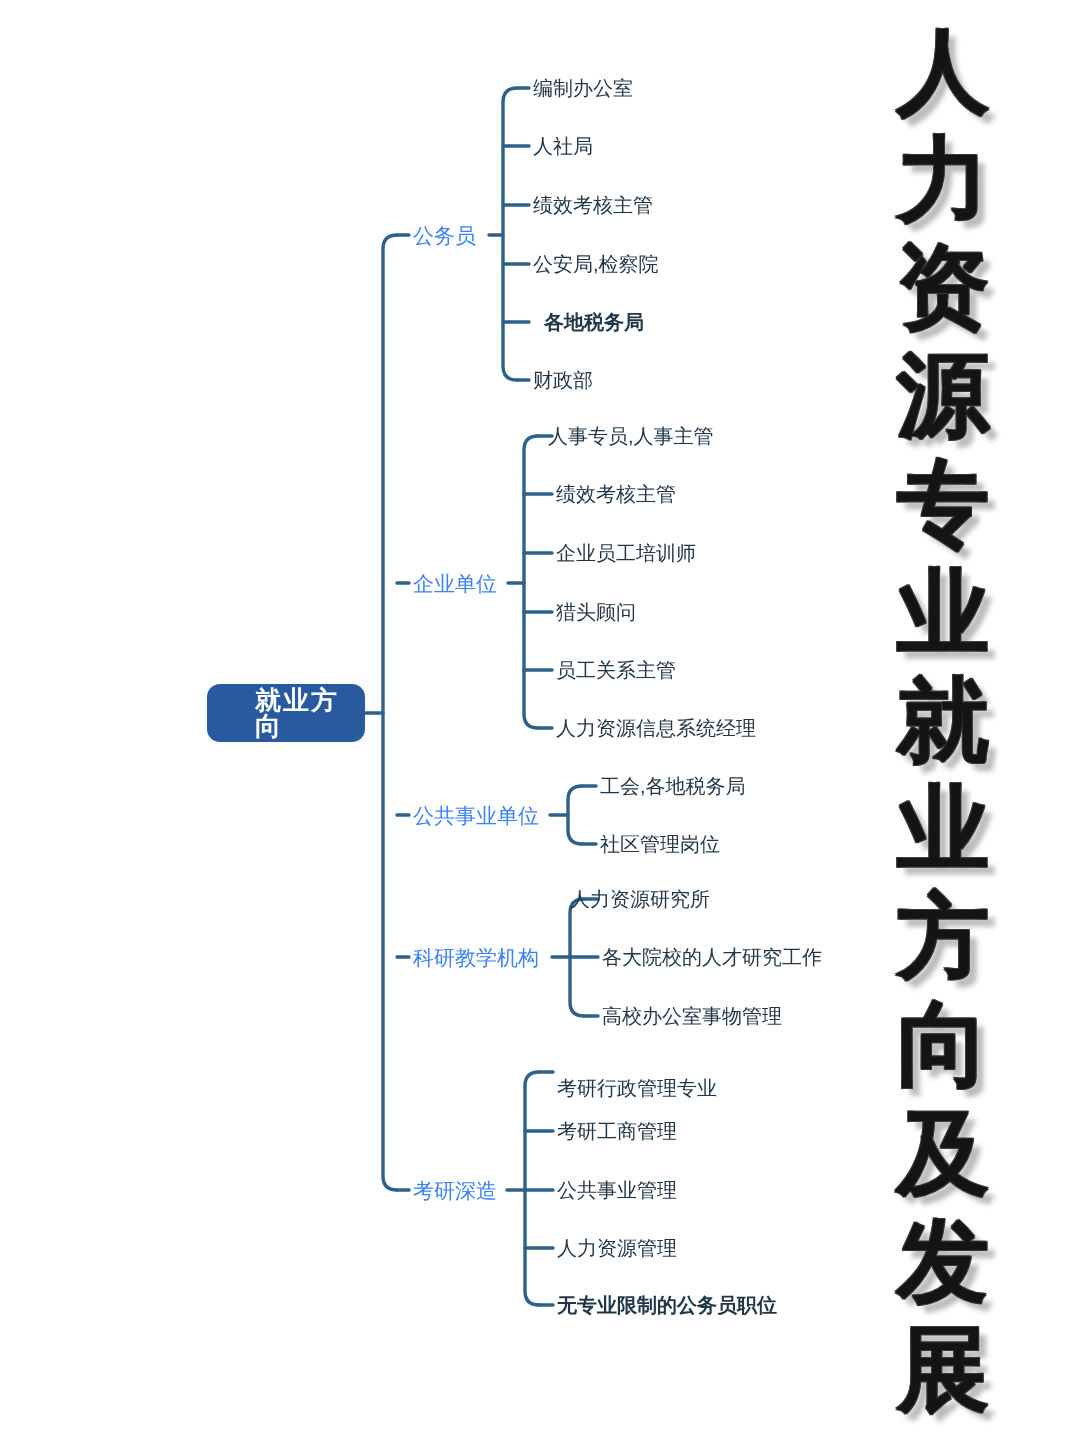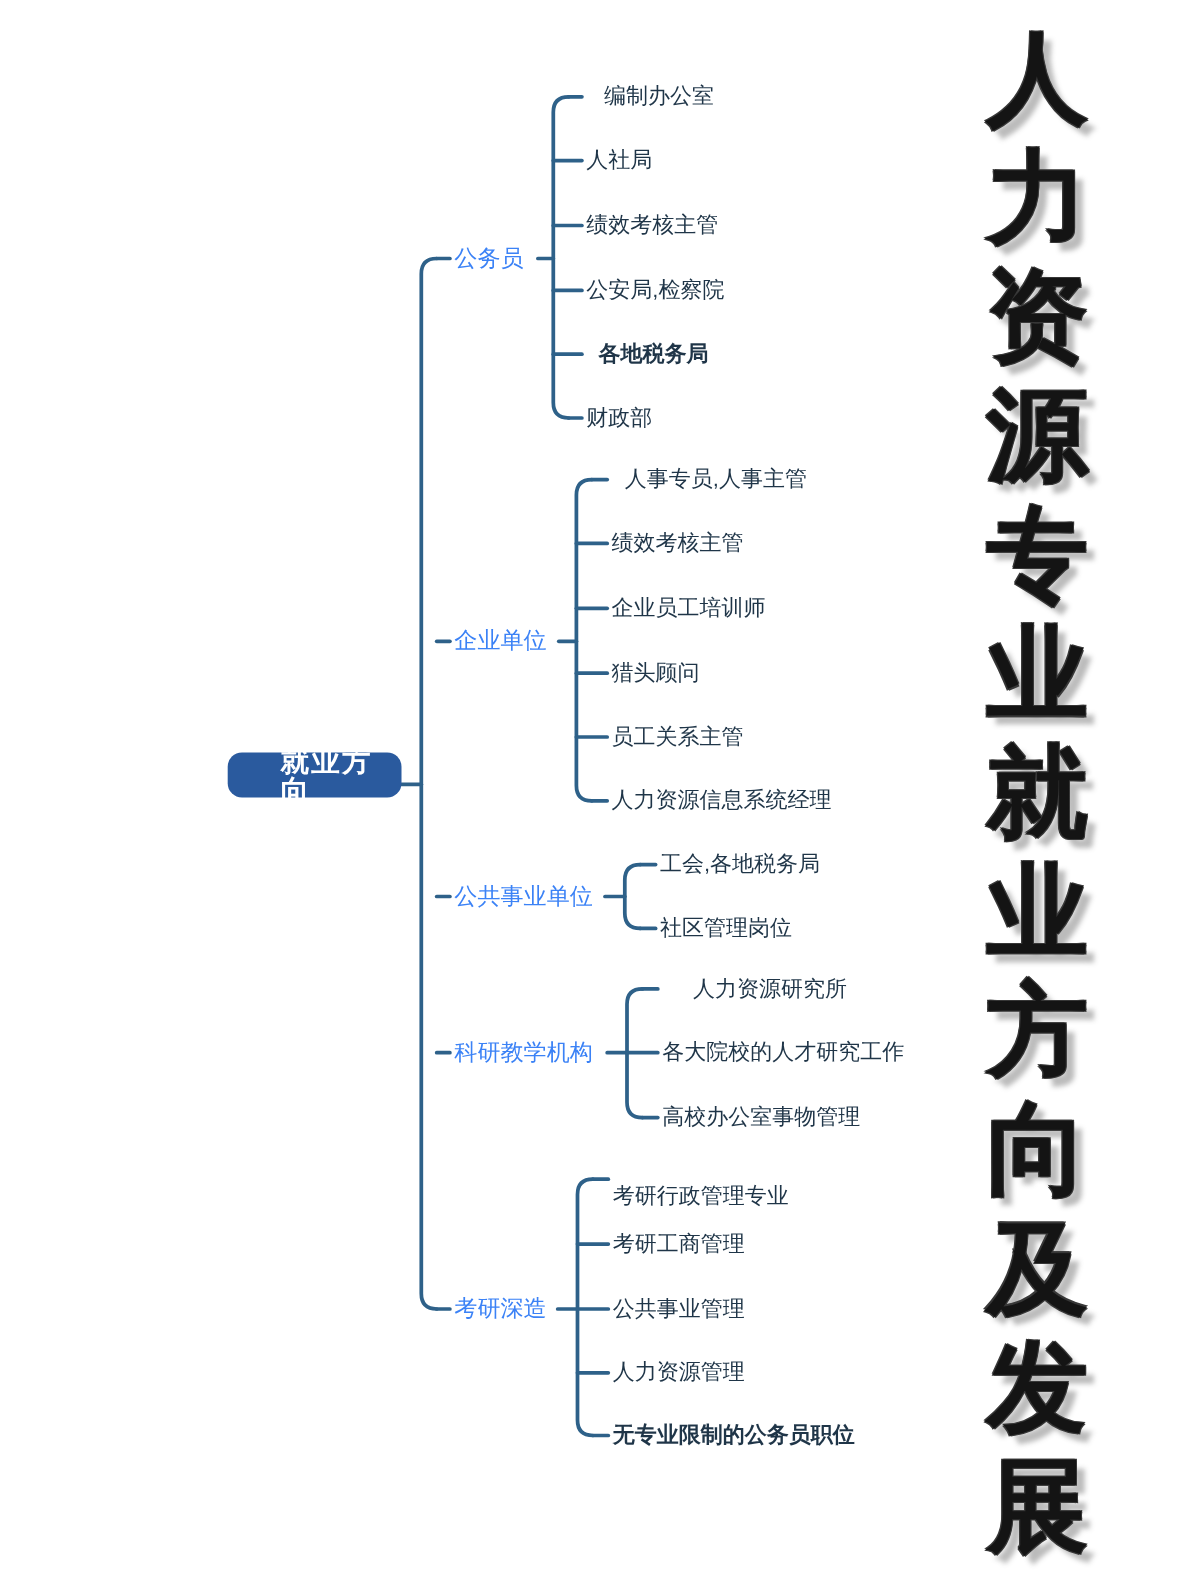--- a/index.html
+++ b/index.html
@@ -32,21 +32,21 @@
     height: 1440px;
     pointer-events: none;
   }
 
   
   .root-node {
     position: absolute;
     left: 207px;
     top: 684px;
     width: 158px;
-    height: 41px;
+    height: 58px;
     border-radius: 13px;
     background: #2a5a9e;
     display: flex;
     align-items: center;
     justify-content: center;
     box-sizing: border-box;
     padding-left: 48px;
   }
   .root-node-label {
     color: #ffffff;
@@ -169,38 +169,38 @@
   <div class="l2" style="left:413px; top:235px;">公务员</div>
 
   <div class="l2" style="left:413px; top:583px;">企业单位</div>
 
   <div class="l2" style="left:413px; top:815px;">公共事业单位</div>
 
   <div class="l2" style="left:413px; top:957px;">科研教学机构</div>
 
   <div class="l2" style="left:413px; top:1190px;">考研深造</div>
 
-  <div class="l3" style="left:533px; top:88px;margin-left:16px;">编制办公室</div>
+  <div class="l3" style="left:533px; top:88px;">编制办公室</div>
   <div class="l3" style="left:533px; top:146px;">人社局</div>
   <div class="l3" style="left:533px; top:205px;">绩效考核主管</div>
   <div class="l3" style="left:533px; top:264px;">公安局,检察院</div>
   <div class="l3" style="left:544px; top:322px;font-weight:bold;">各地税务局</div>
   <div class="l3" style="left:533px; top:380px;">财政部</div>
 
-  <div class="l3" style="left:568px; top:436px;">人事专员,人事主管</div>
+  <div class="l3" style="left:548px; top:436px;">人事专员,人事主管</div>
   <div class="l3" style="left:556px; top:494px;">绩效考核主管</div>
   <div class="l3" style="left:556px; top:553px;">企业员工培训师</div>
   <div class="l3" style="left:556px; top:612px;">猎头顾问</div>
   <div class="l3" style="left:556px; top:670px;">员工关系主管</div>
   <div class="l3" style="left:556px; top:728px;">人力资源信息系统经理</div>
 
   <div class="l3" style="left:600px; top:786px;">工会,各地税务局</div>
   <div class="l3" style="left:600px; top:844px;">社区管理岗位</div>
 
-  <div class="l3" style="left:630px; top:899px;">人力资源研究所</div>
+  <div class="l3" style="left:570px; top:899px;">人力资源研究所</div>
   <div class="l3" style="left:602px; top:957px;">各大院校的人才研究工作</div>
   <div class="l3" style="left:602px; top:1016px;">高校办公室事物管理</div>
 
   <div class="l3" style="left:557px; top:1072px;margin-top:16px;">考研行政管理专业</div>
   <div class="l3" style="left:557px; top:1131px;">考研工商管理</div>
   <div class="l3" style="left:557px; top:1190px;">公共事业管理</div>
   <div class="l3" style="left:557px; top:1248px;">人力资源管理</div>
   <div class="l3" style="left:557px; top:1305px;font-weight:bold;">无专业限制的公务员职位</div>
 
   <div class="vtitle">

